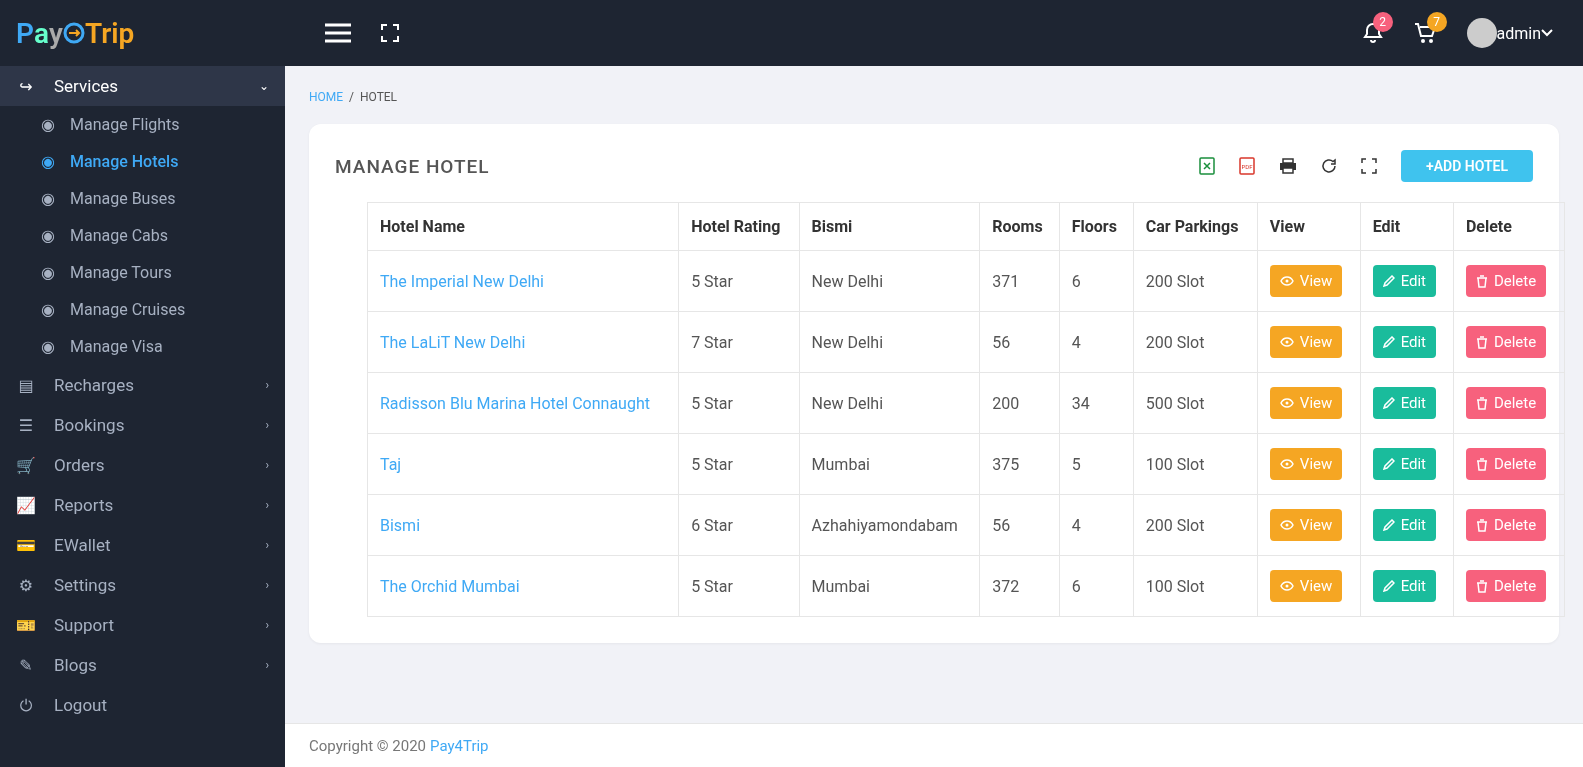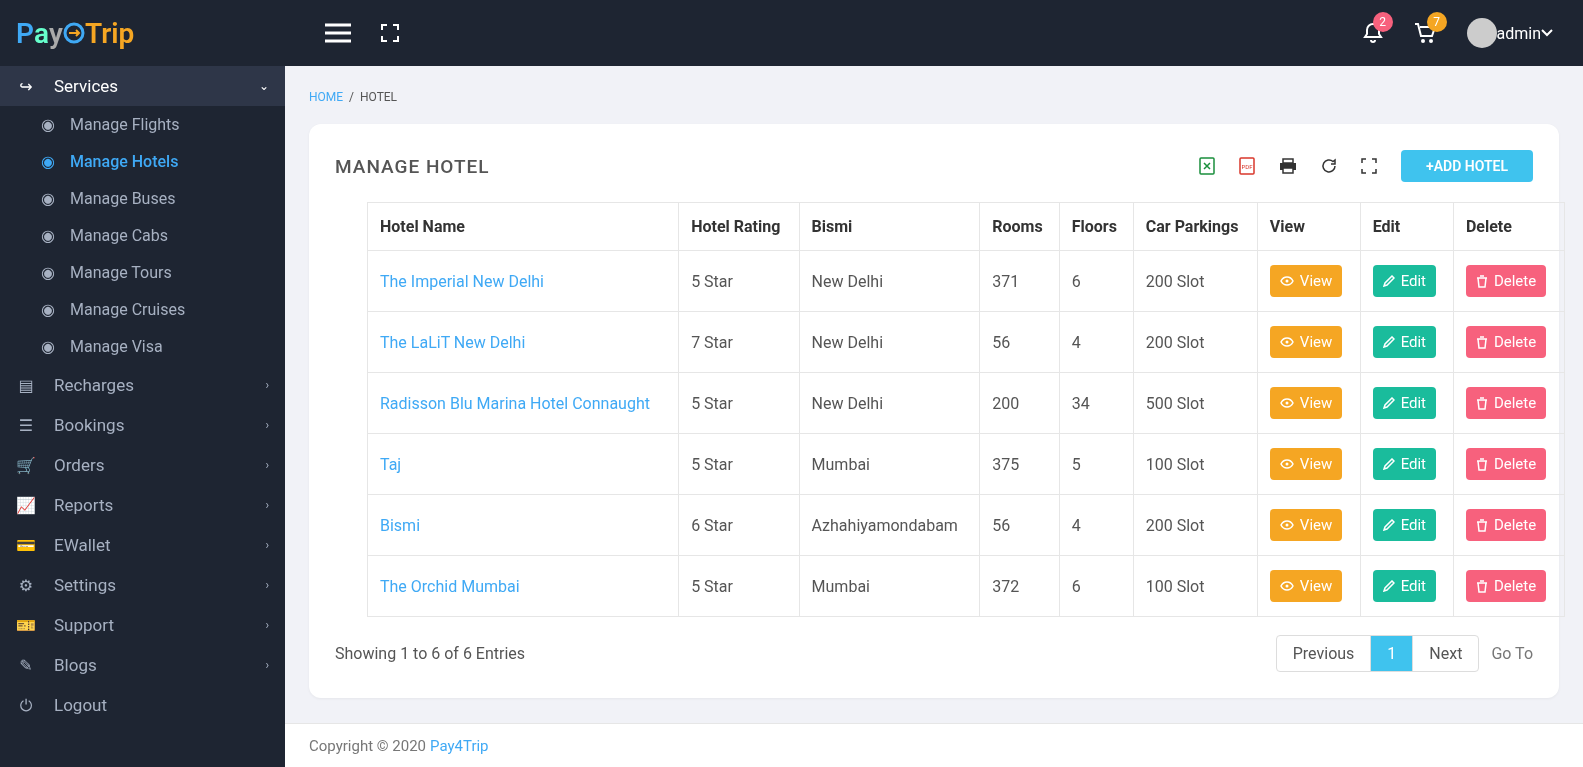--- a/index.html
+++ b/index.html
@@ -361,30 +361,19 @@
             <td><button class="btn btn-edit"><svg width="12" height="12" viewBox="0 0 12 12">
                   <path d="M1 11l1-3 7-7 2 2-7 7-3 1z" fill="none" stroke="#fff" stroke-width="1.5"></path>
                 </svg>Edit</button></td>
             <td><button class="btn btn-del"><svg width="12" height="13" viewBox="0 0 12 13">
                   <path d="M2 3h8l-1 9H3L2 3zM1 3h10M4 1h4" fill="none" stroke="#fff" stroke-width="1.5"></path>
                 </svg>Delete</button></td>
           </tr>
         </tbody>
     </table>
 
-    <div class="table-foot">
-      <div class="entries">Showing 1 to 6 of 6 Entries</div>
-      <div class="pager">
-        <div class="pg">
-          <span>Previous</span>
-          <span class="active">1</span>
-          <span>Next</span>
-        </div>
-        <span class="goto">Go To</span>
-      </div>
-    </div>
   </div>
 </div>
 
 <div class="footer">
   <span>Copyright © 2020 </span>
   <a href="#">Pay4Trip</a>
 </div>
 
 </body></html>

